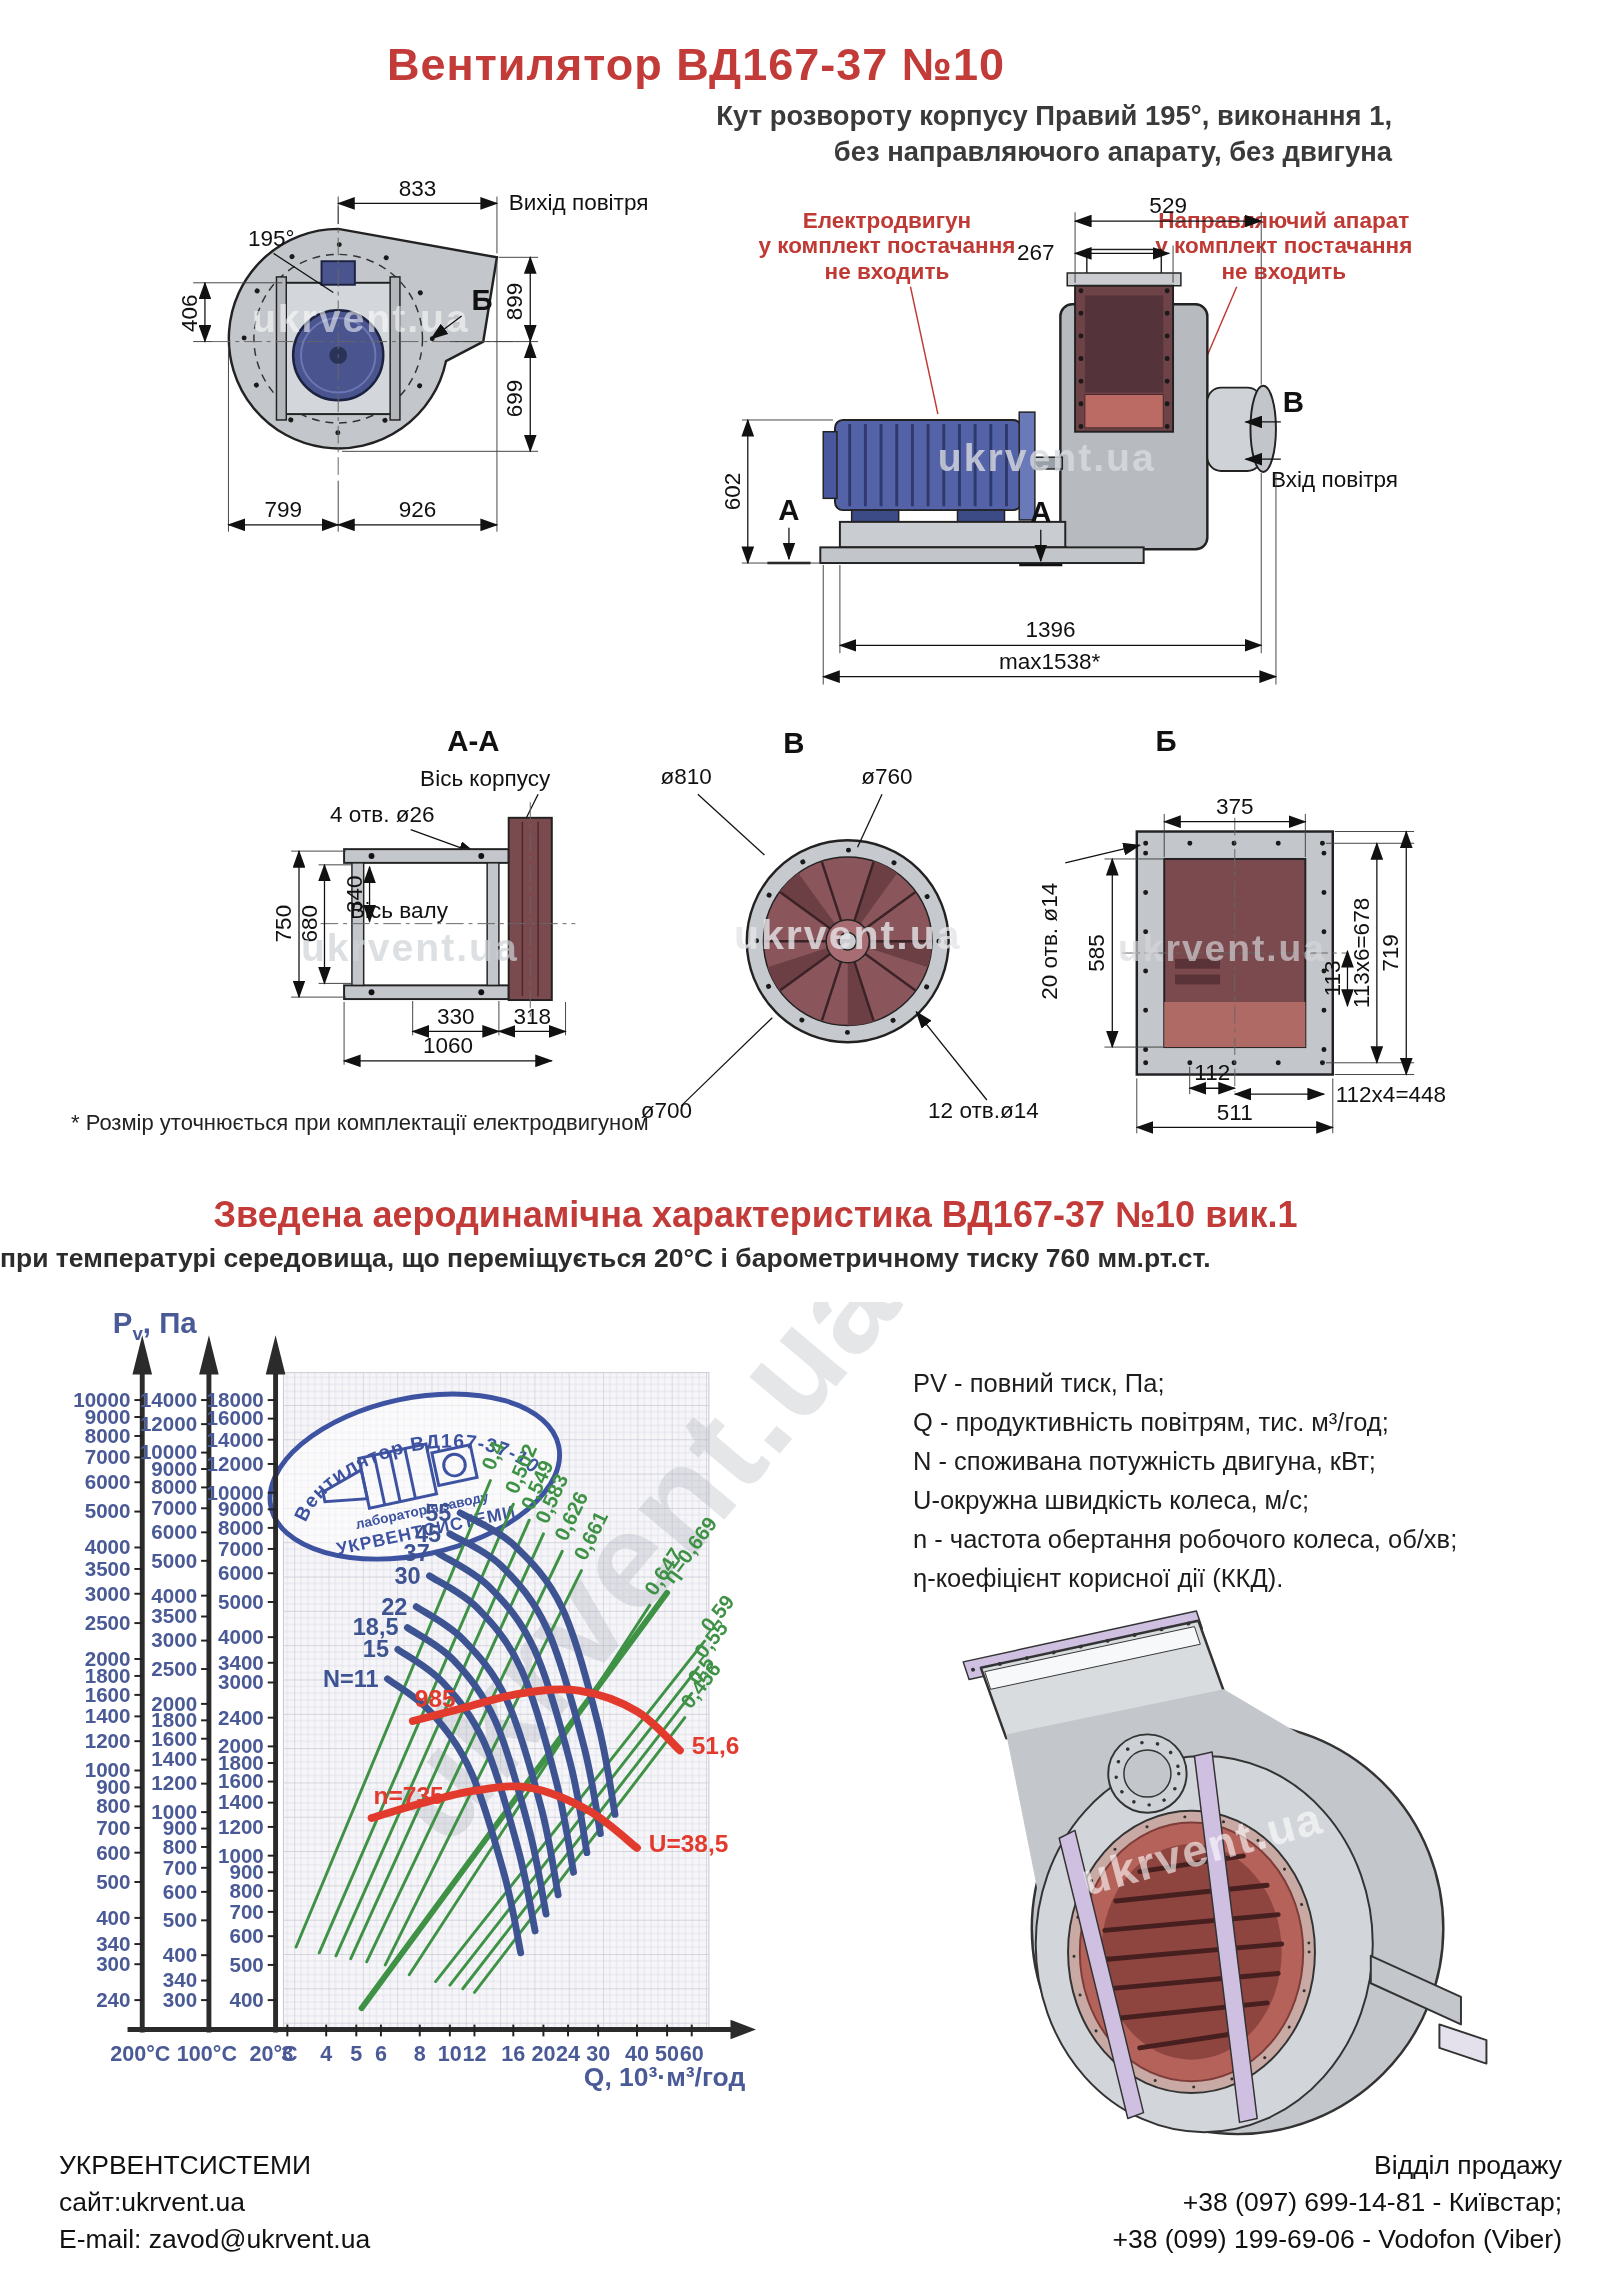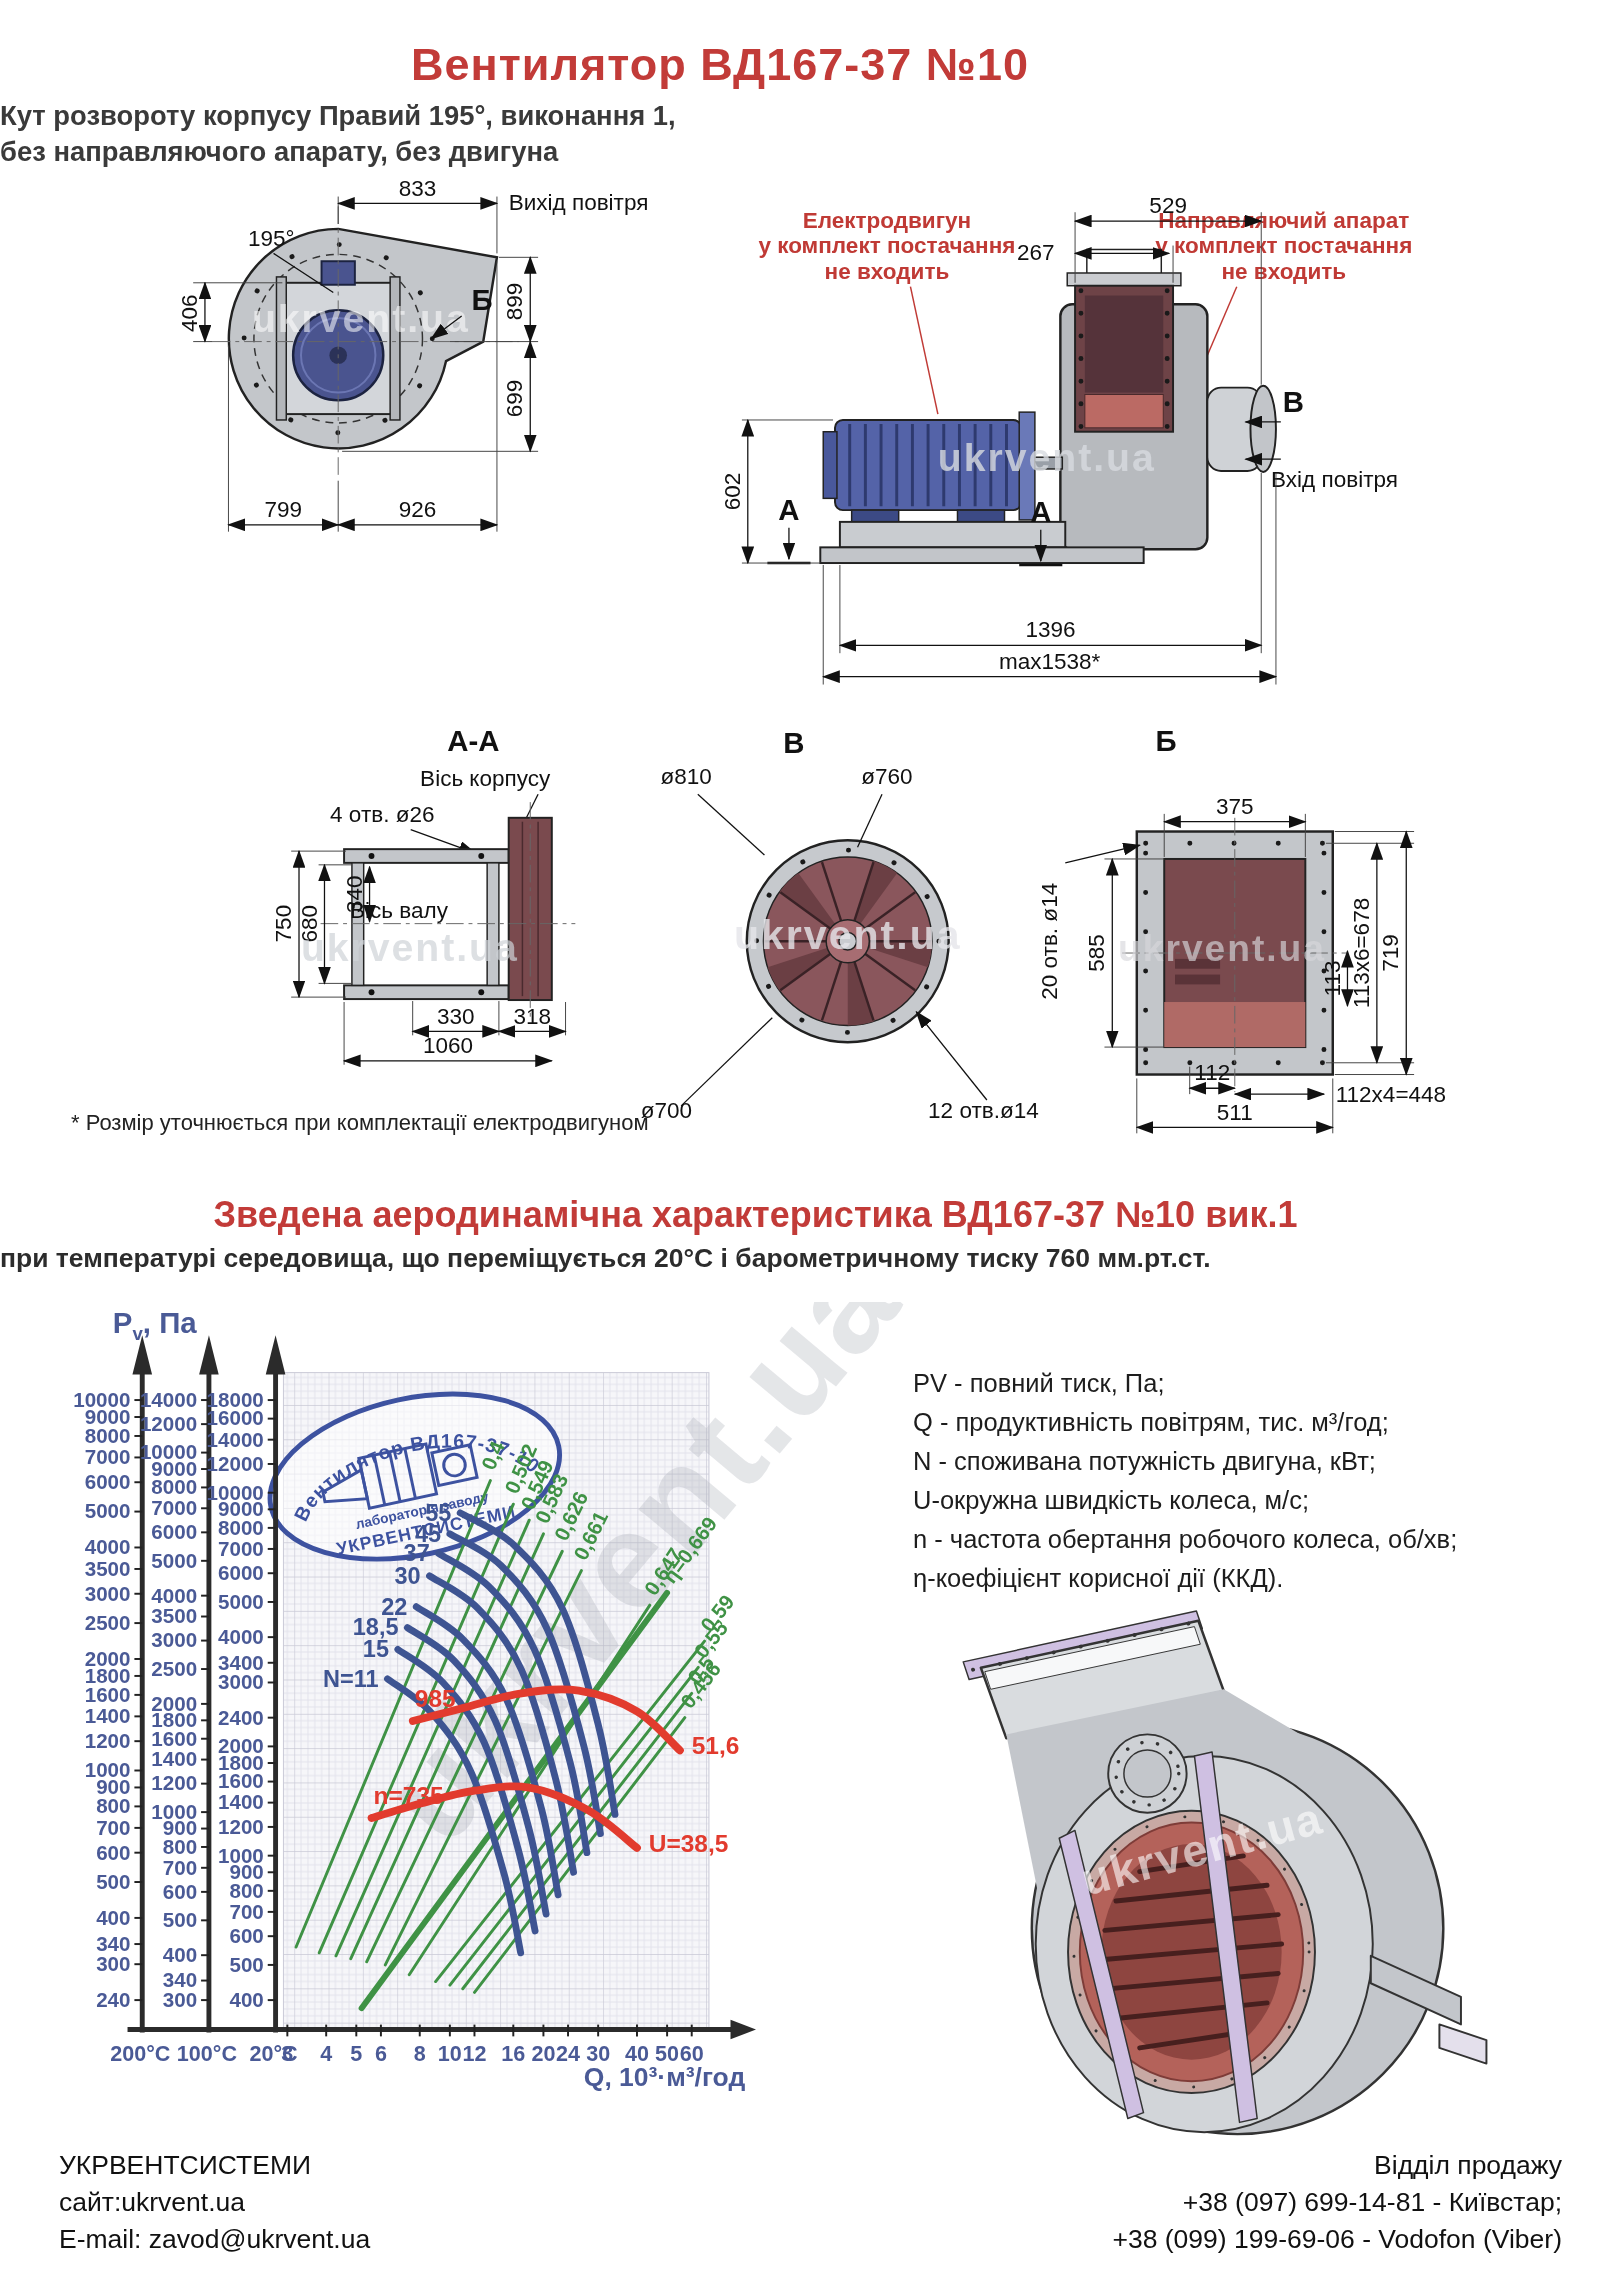--- a/index.html
+++ b/index.html
@@ -1,20 +1,20 @@
 <!DOCTYPE html>
 <html><head>
 <meta charset="utf-8">
 <style>
   html,body{margin:0;padding:0;background:#e8e8e8;}
   body{font-family:"Liberation Sans", sans-serif;}
   .page{position:relative;width:1621px;height:2293px;background:#ffffff;margin:0 auto;overflow:hidden;}
   .title{position:absolute;top:39px;left:0;width:1392px;text-align:center;
-         font-size:45px;font-weight:bold;color:#c23b38;letter-spacing:1px;padding-left:24px;}
-  .subtitle{position:absolute;top:98px;left:0;width:1392px;text-align:left;
+         font-size:45px;font-weight:bold;color:#c23b38;letter-spacing:1px;}
+  .subtitle{position:absolute;top:98px;left:0;width:1392px;text-align:right;
             font-size:27.4px;font-weight:bold;color:#3a3a3a;line-height:36px;}
   .footnote{position:absolute;top:1110px;left:71px;font-size:22px;color:#222;}
   .chart-heading{position:absolute;top:1194px;left:0;width:1511px;text-align:center;
                  font-size:36px;font-weight:bold;color:#c23b38;}
   .chart-subheading{position:absolute;top:1243px;left:0;width:1621px;
                     font-size:26.5px;font-weight:bold;color:#2c2c2c;}
   .legend{position:absolute;top:1364px;left:913px;width:667px;font-size:25.5px;color:#1d1d1d;line-height:39px;}
   .footer{position:absolute;top:2147px;left:59px;right:59px;display:flex;justify-content:space-between;
           font-size:26.5px;color:#111;line-height:37px;}
   .footer .right{text-align:right;margin-left:32px;}

